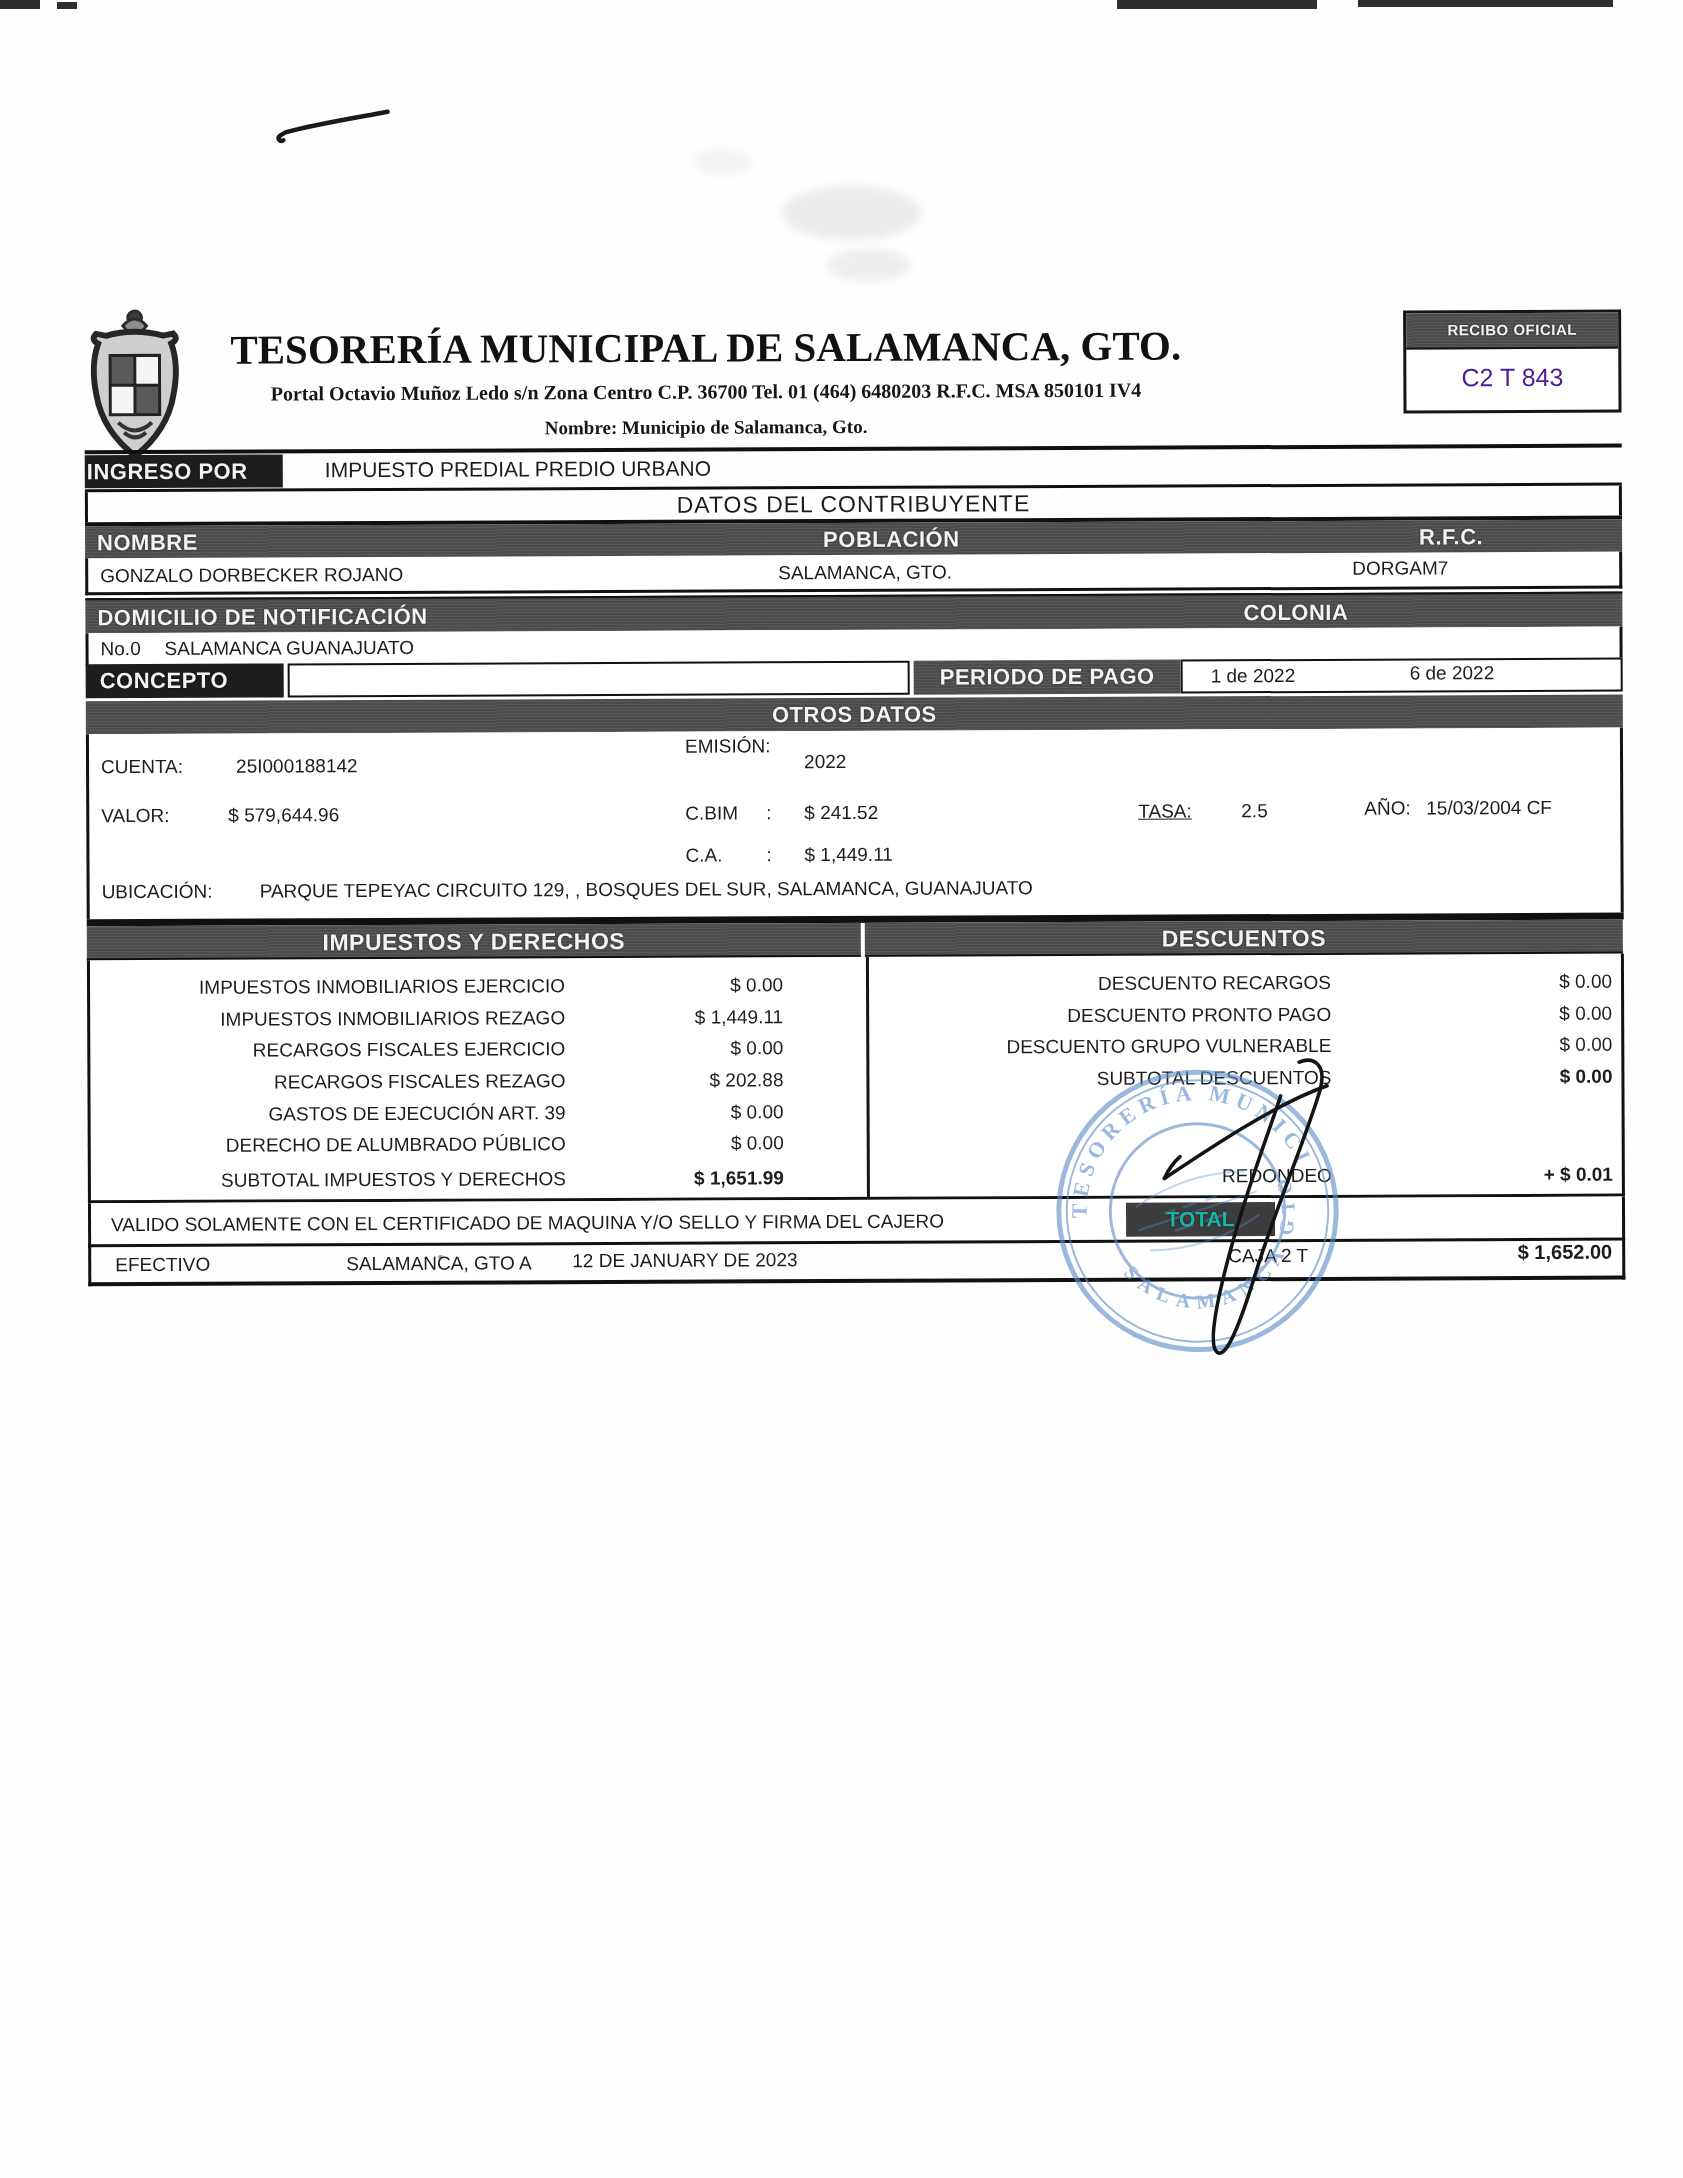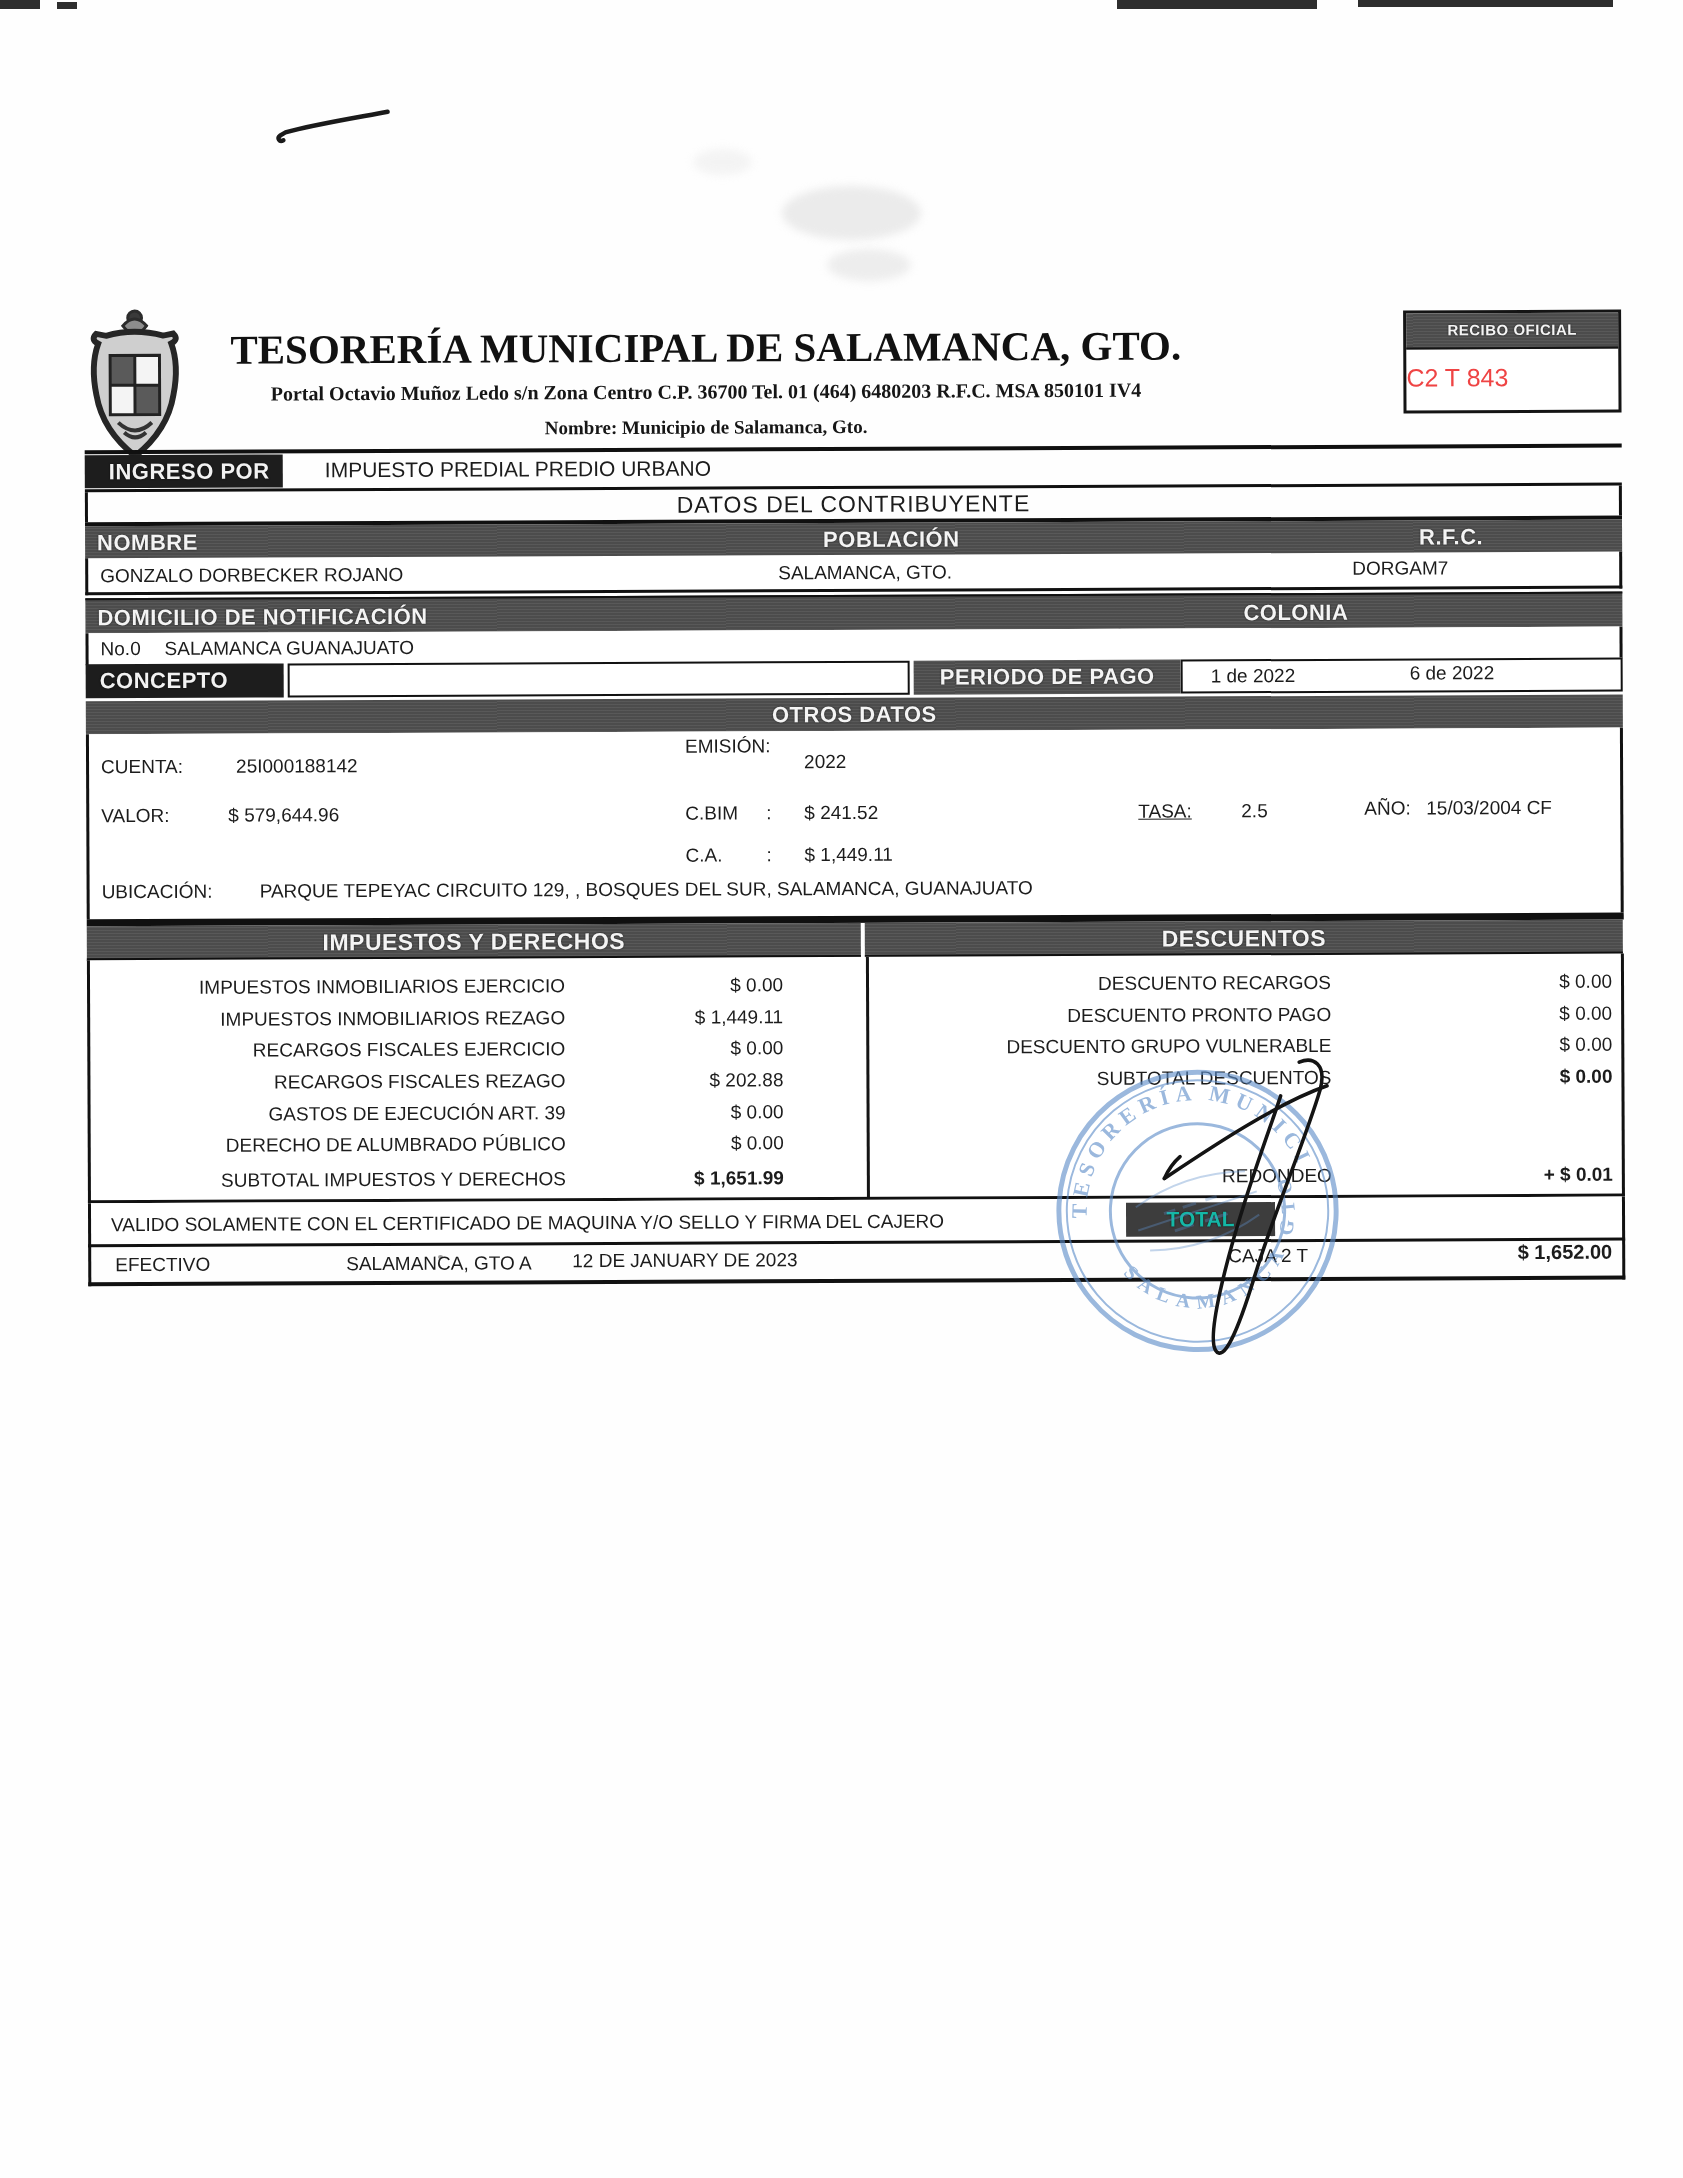--- a/index.html
+++ b/index.html
@@ -69,26 +69,26 @@
       <path d="M32,50 h50 v60 h-50z M57,50 v60 M32,80 h50" fill="none" stroke="#222" stroke-width="3"></path>
       <path d="M40,118 q17,16 34,0 M46,128 q11,10 22,0" fill="none" stroke="#333" stroke-width="4"></path>
     </svg>
 
     <div class="abs title" style="left:149px;top:323px;width:1119px;">TESORERÍA MUNICIPAL DE SALAMANCA, GTO.</div>
     <div class="abs addr" style="left:149px;top:380px;width:1119px;">Portal Octavio Muñoz Ledo s/n Zona Centro C.P. 36700 Tel. 01 (464) 6480203 R.F.C. MSA 850101 IV4</div>
     <div class="abs nameline" style="left:149px;top:416px;width:1119px;">Nombre: Municipio de Salamanca, Gto.</div>
 
     <div class="abs" style="left:1406px;top:313px;width:212px;height:97px;border:3px solid #141414;background:#fff;">
       <div class="bar-gray" style="height:34px;line-height:34px;text-align:center;font-size:15px;border-bottom:2px solid #141414;">RECIBO OFICIAL</div>
-      <div style="height:59px;line-height:57px;font-size:25px;color:#ef4444;">C2 T 843</div>
+      <div style="height:59px;line-height:57px;text-align:center;font-size:25px;color:#4c1d95;">C2 T 843</div>
     </div>
 
     <div class="abs rule" style="left:87px;top:447px;width:1537px;height:4px;"></div>
 
-    <div class="abs bar-black" style="left:87px;top:452px;width:198px;height:33px;line-height:33px;padding-left:24px;box-sizing:border-box;">INGRESO POR</div>
+    <div class="abs bar-black" style="left:87px;top:452px;width:198px;height:33px;line-height:33px;padding-left:2px;box-sizing:border-box;">INGRESO POR</div>
     <div class="abs celltext" style="left:327px;top:456px;font-size:21px;">IMPUESTO PREDIAL PREDIO URBANO</div>
     <div class="abs rule" style="left:87px;top:486px;width:1537px;height:3px;"></div>
 
     <div class="abs" style="left:87px;top:489px;width:1537px;height:30px;line-height:30px;text-align:center;font-size:23px;letter-spacing:1px;
                 border-left:3px solid #111;border-right:3px solid #111;box-sizing:border-box;">DATOS DEL CONTRIBUYENTE</div>
     <div class="abs rule" style="left:87px;top:519px;width:1537px;height:4px;"></div>
 
     <div class="abs bar-gray" style="left:87px;top:523px;width:1537px;height:33px;line-height:33px;">
       <span class="abs" style="left:12px;">NOMBRE</span>
       <span class="abs" style="left:738px;">POBLACIÓN</span>

